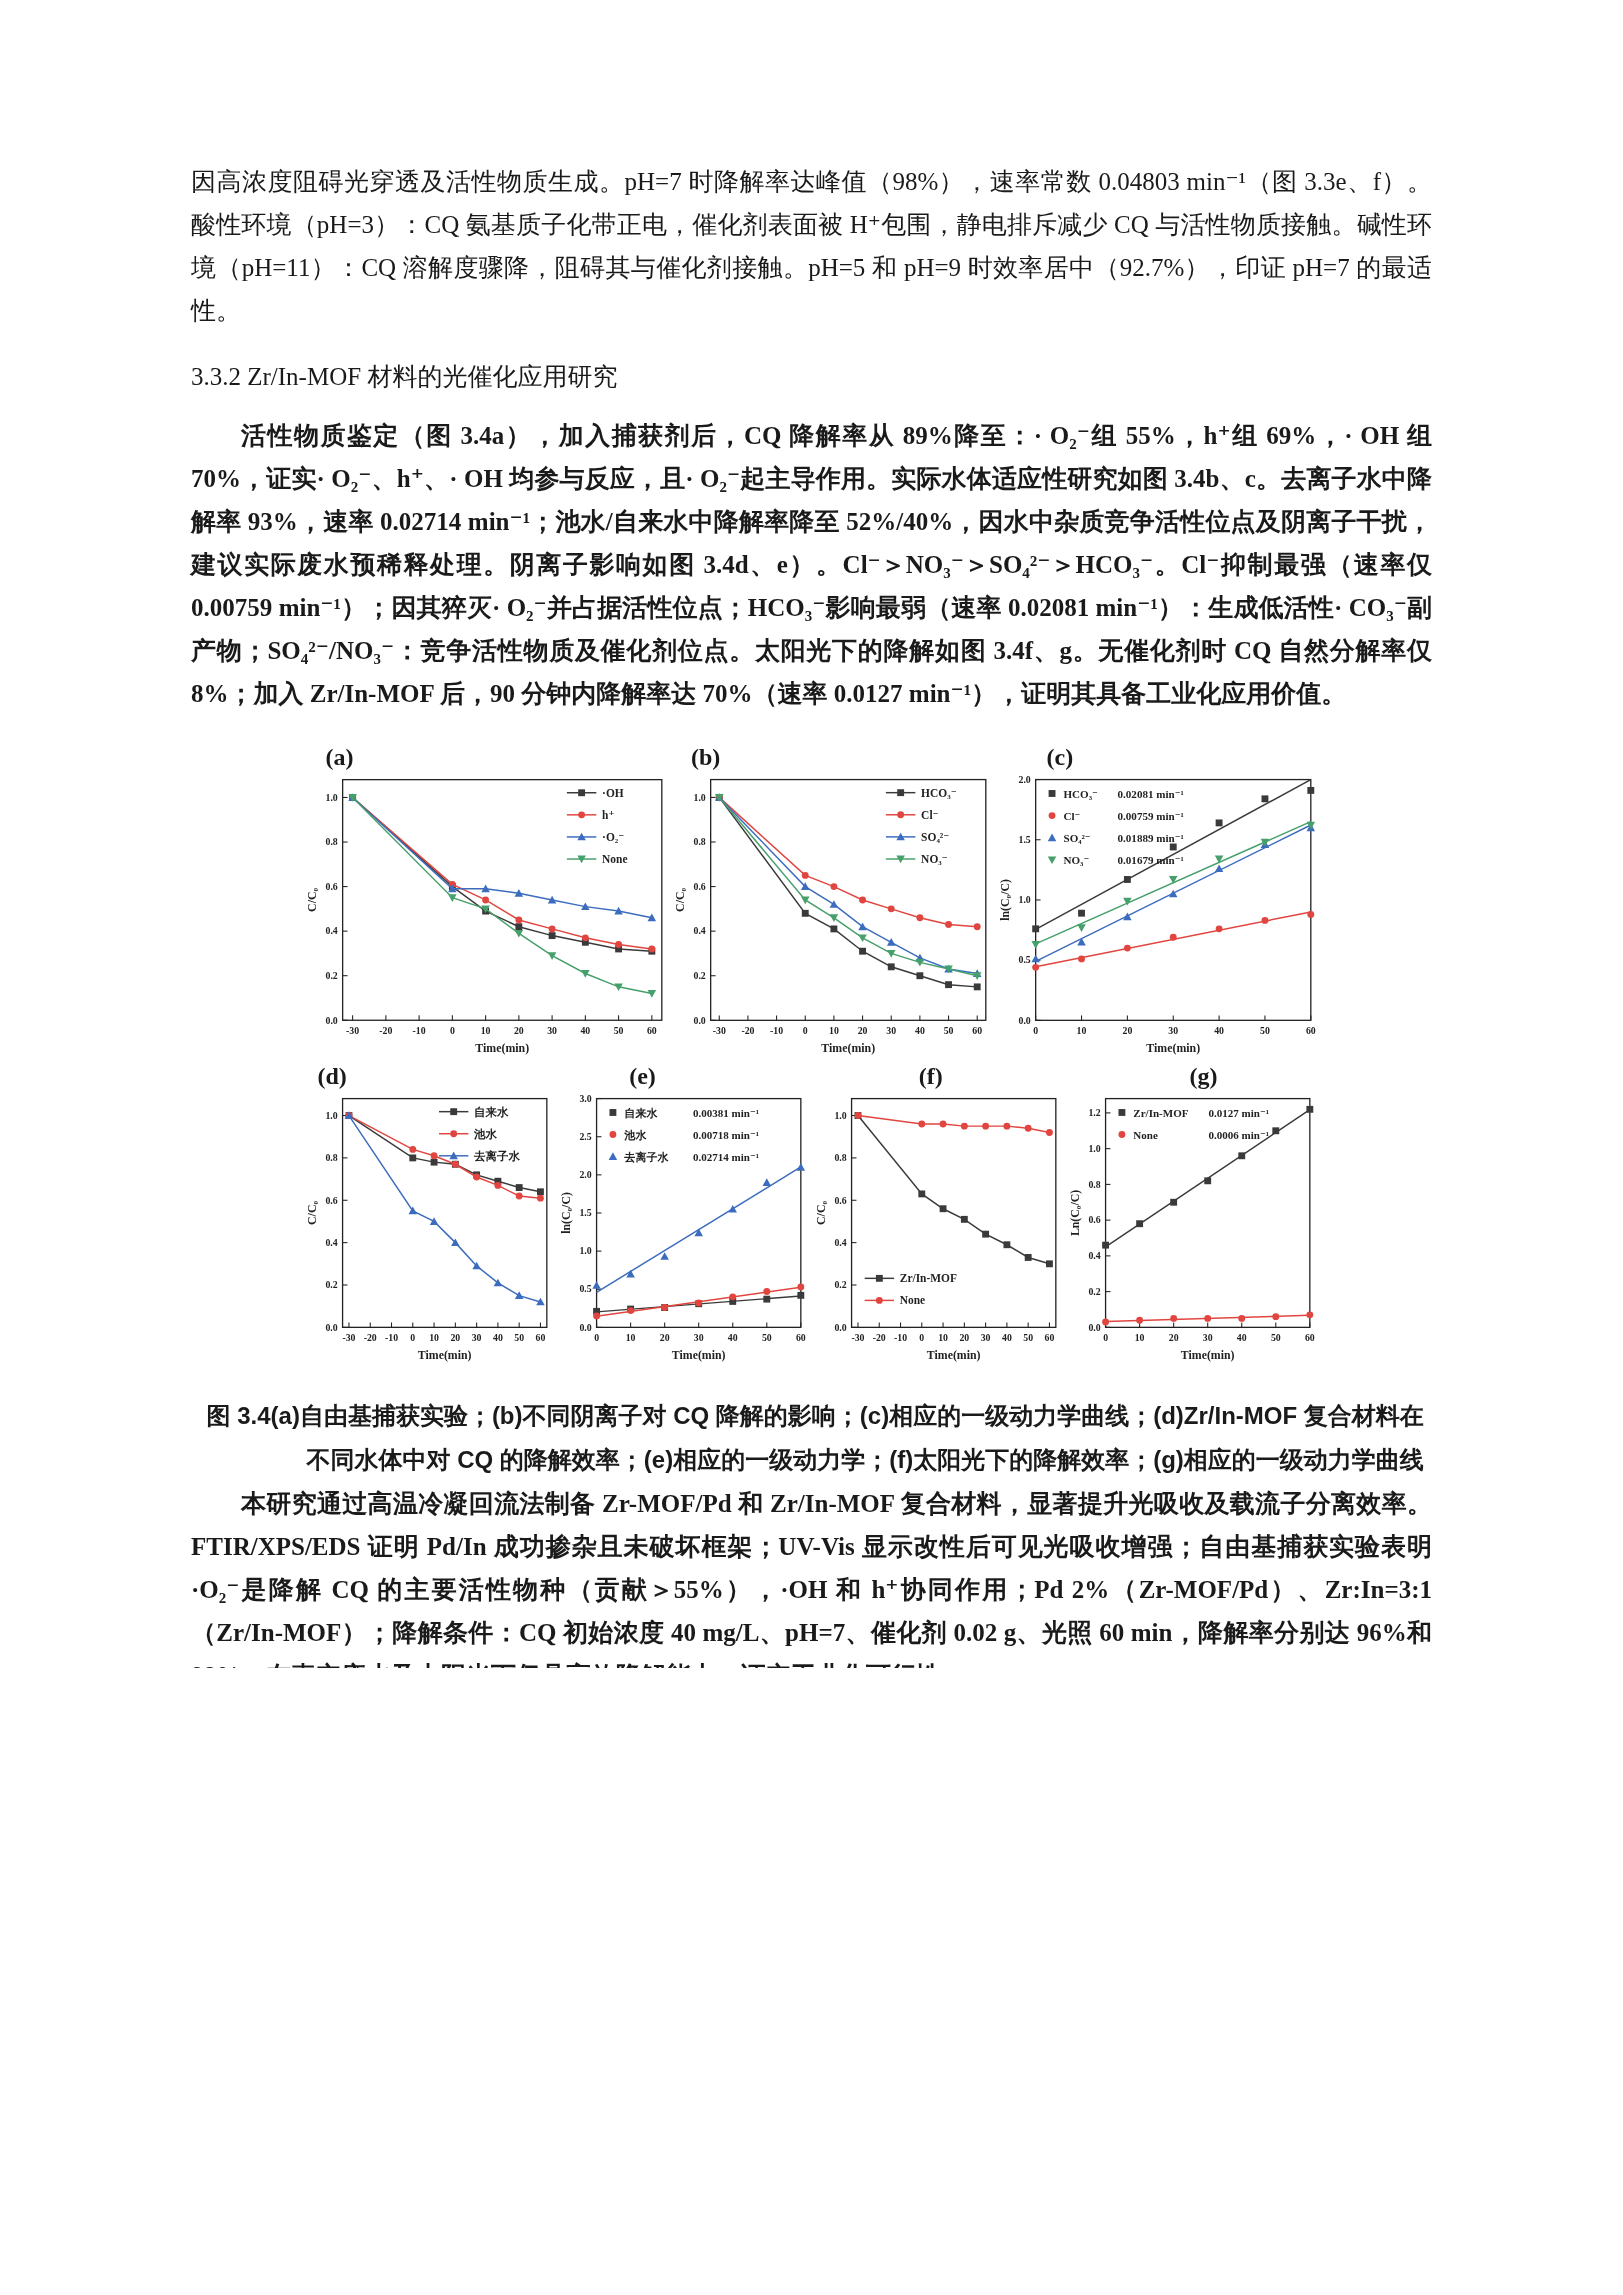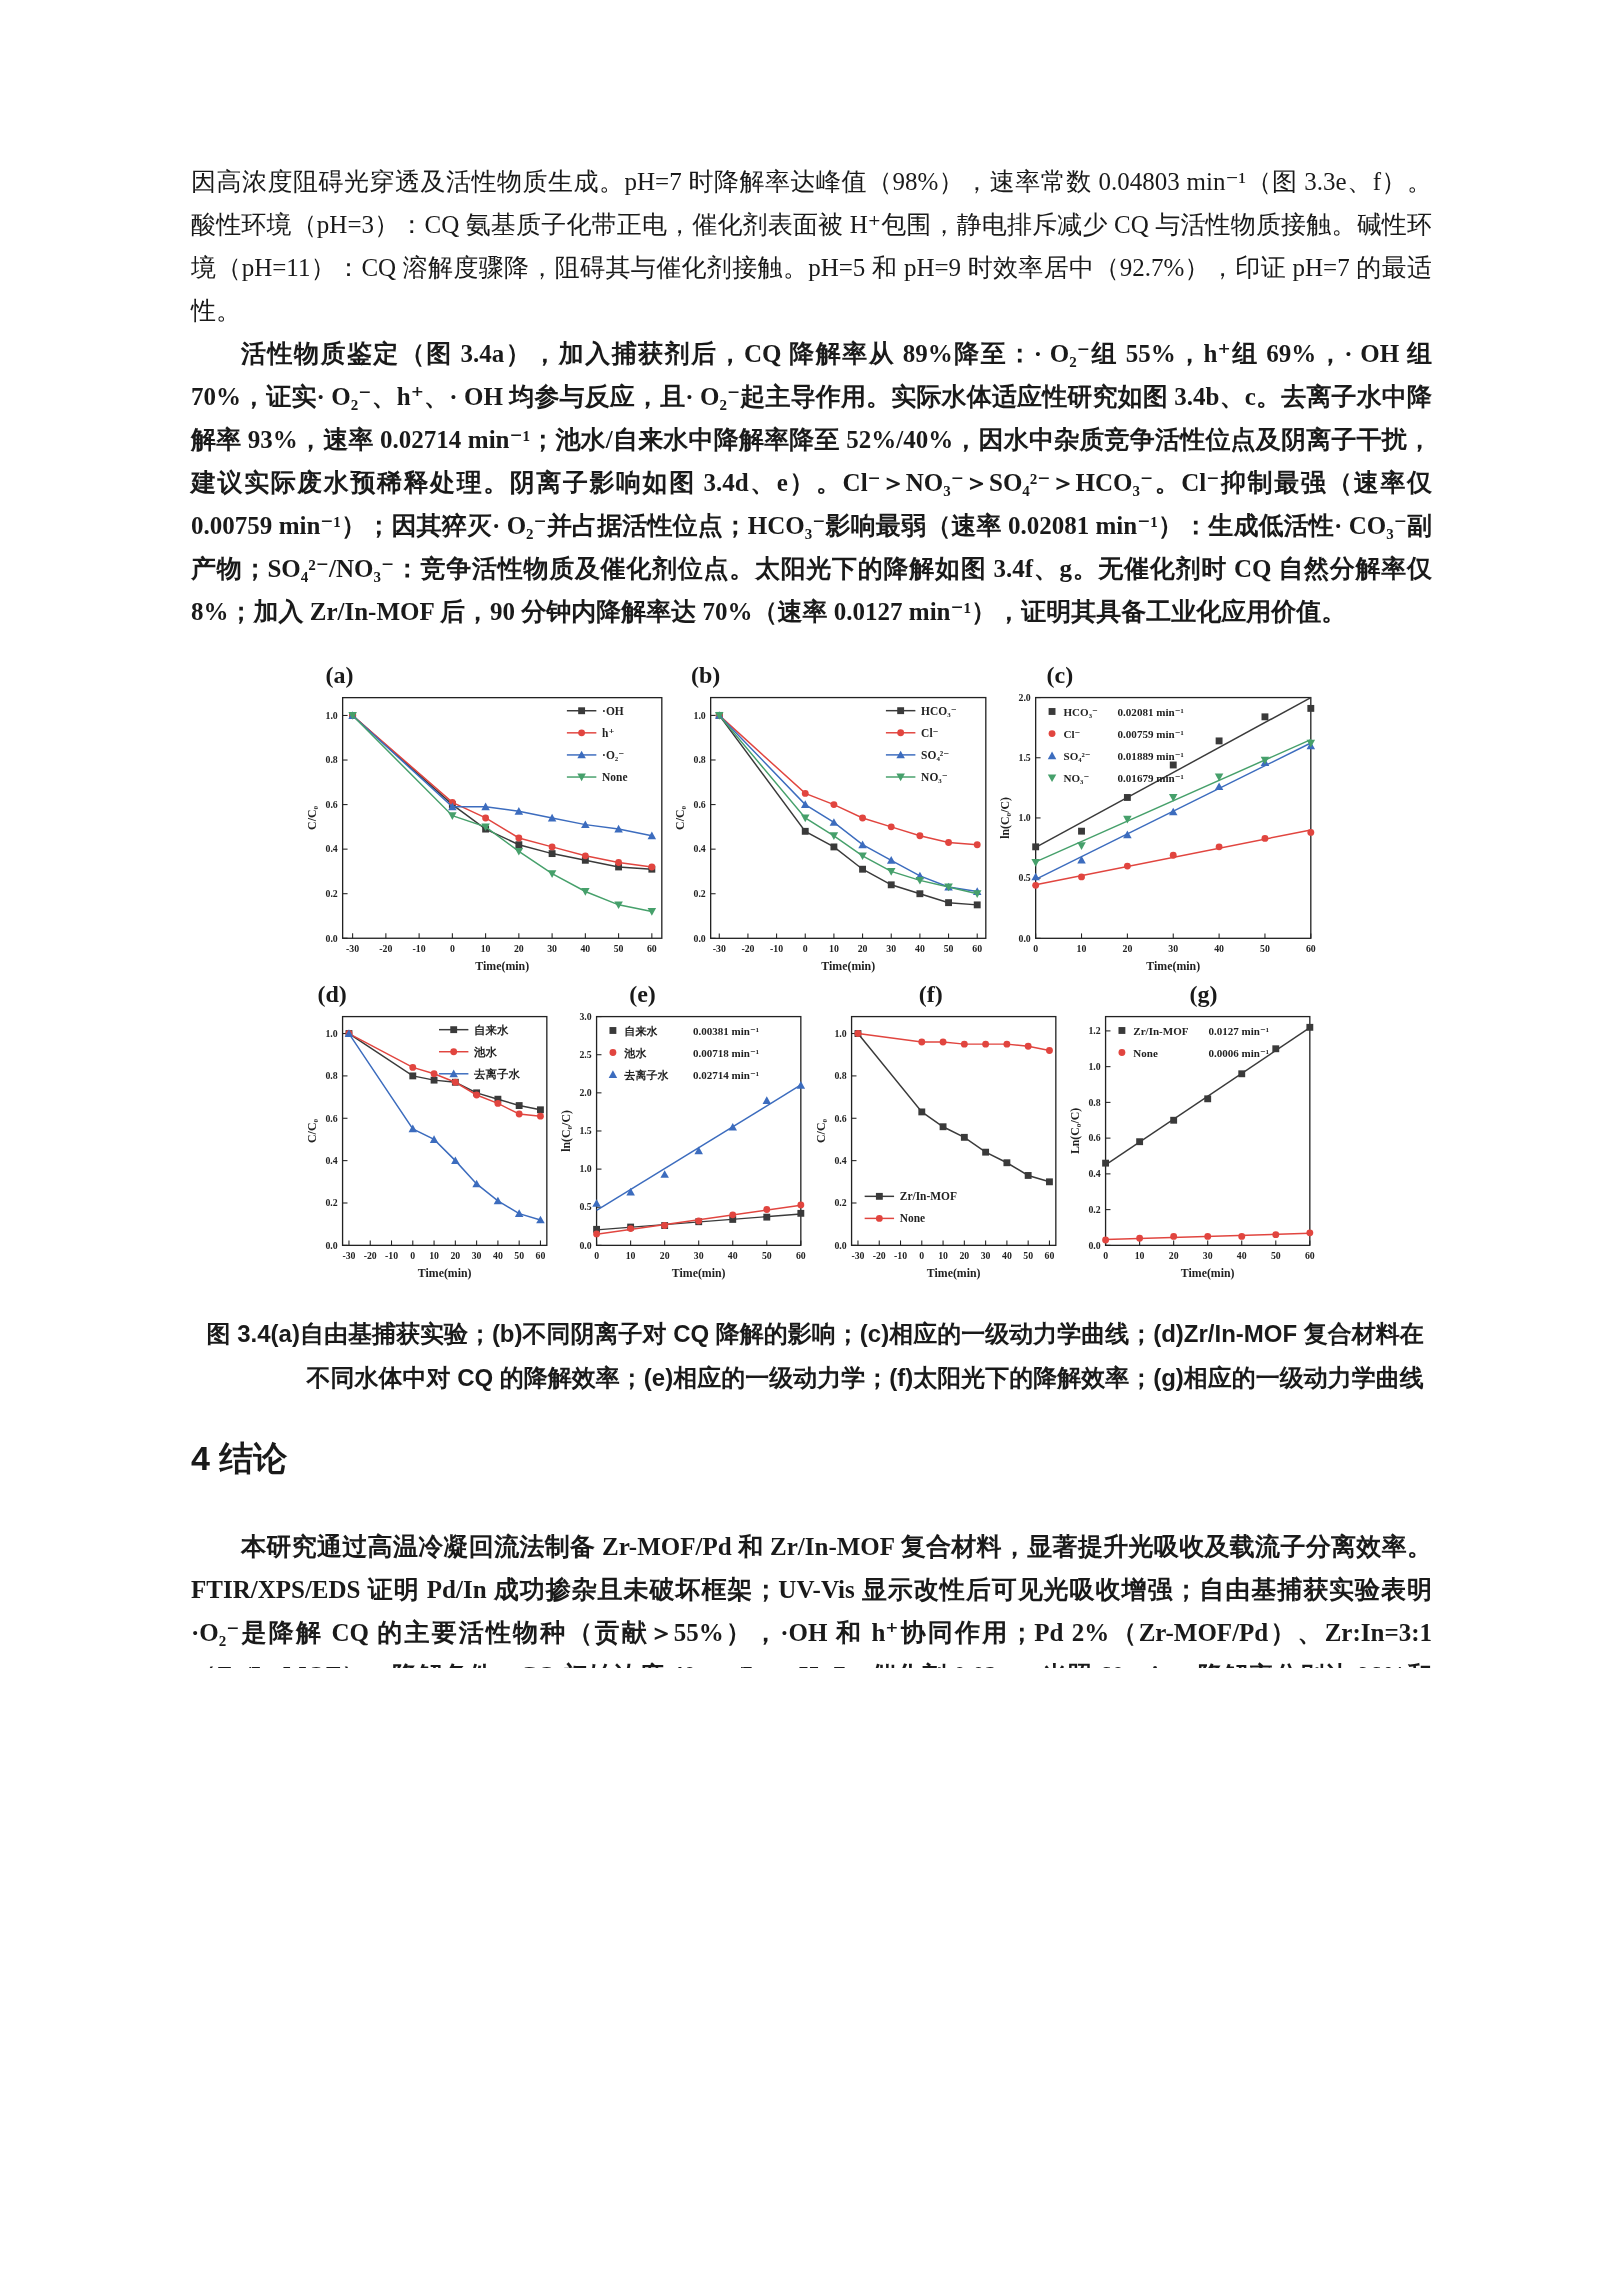--- a/index.html
+++ b/index.html
@@ -55,20 +55,21 @@
     font-size:24px;
   }
 </style>
 </head>
 <body>
 
 <div class="page">
 
   <p class="body-text">因高浓度阻碍光穿透及活性物质生成。pH=7 时降解率达峰值（98%），速率常数 0.04803 min⁻¹（图 3.3e、f）。酸性环境（pH=3）：CQ 氨基质子化带正电，催化剂表面被 H⁺包围，静电排斥减少 CQ 与活性物质接触。碱性环境（pH=11）：CQ 溶解度骤降，阻碍其与催化剂接触。pH=5 和 pH=9 时效率居中（92.7%），印证 pH=7 的最适性。</p>
 
+  <h3 class="subsection">3.3.2 Zr/In-MOF 材料的光催化应用研究</h3>
 
   <p class="body-text indent">活性物质鉴定（图 3.4a），加入捕获剂后，CQ 降解率从 89%降至：· O₂⁻组 55%，h⁺组 69%，· OH 组 70%，证实· O₂⁻、h⁺、· OH 均参与反应，且· O₂⁻起主导作用。实际水体适应性研究如图 3.4b、c。去离子水中降解率 93%，速率 0.02714 min⁻¹；池水/自来水中降解率降至 52%/40%，因水中杂质竞争活性位点及阴离子干扰，建议实际废水预稀释处理。阴离子影响如图 3.4d、e）。Cl⁻＞NO₃⁻＞SO₄²⁻＞HCO₃⁻。Cl⁻抑制最强（速率仅 0.00759 min⁻¹）；因其猝灭· O₂⁻并占据活性位点；HCO₃⁻影响最弱（速率 0.02081 min⁻¹）：生成低活性· CO₃⁻副产物；SO₄²⁻/NO₃⁻：竞争活性物质及催化剂位点。太阳光下的降解如图 3.4f、g。无催化剂时 CQ 自然分解率仅 8%；加入 Zr/In-MOF 后，90 分钟内降解率达 70%（速率 0.0127 min⁻¹），证明其具备工业化应用价值。</p>
 
   <figure class="fig" style="margin-left:auto;margin-right:auto;">
     <div id="charts">
         <div class="chart-row">
           <div class="chart-cell">
             <div class="chart-label" style="padding-left: 21px;">(a)</div>
             <div>
               <svg width="365" height="285" viewBox="0 0 446 348">
@@ -602,20 +603,19 @@
                 <text x="172" y="57" font-size="13.5" font-weight="bold" fill="#222">0.0006 min⁻¹</text>
               </svg>
             </div>
           </div>
         </div>
       </div>
   </figure>
 
   <div class="caption">图 3.4(a)自由基捕获实验；(b)不同阴离子对 CQ 降解的影响；(c)相应的一级动力学曲线；(d)Zr/In-MOF 复合材料在不同水体中对 CQ 的降解效率；(e)相应的一级动力学；(f)太阳光下的降解效率；(g)相应的一级动力学曲线</div>
 
-  <h1 class="conclusion-heading">4 结论</h1>
 
   <p class="body-text indent">本研究通过高温冷凝回流法制备 Zr-MOF/Pd 和 Zr/In-MOF 复合材料，显著提升光吸收及载流子分离效率。FTIR/XPS/EDS 证明 Pd/In 成功掺杂且未破坏框架；UV-Vis 显示改性后可见光吸收增强；自由基捕获实验表明·O₂⁻是降解 CQ 的主要活性物种（贡献＞55%），·OH 和 h⁺协同作用；Pd 2%（Zr-MOF/Pd）、Zr:In=3:1（Zr/In-MOF）；降解条件：CQ 初始浓度 40 mg/L、pH=7、催化剂 0.02 g、光照 60 min，降解率分别达 96%和 98%；在真实废水及太阳光下仍具高效降解能力，证实工业化可行性。</p>
 
   <div class="page-number">7</div>
 
 </div>
 
 
 </body></html>

